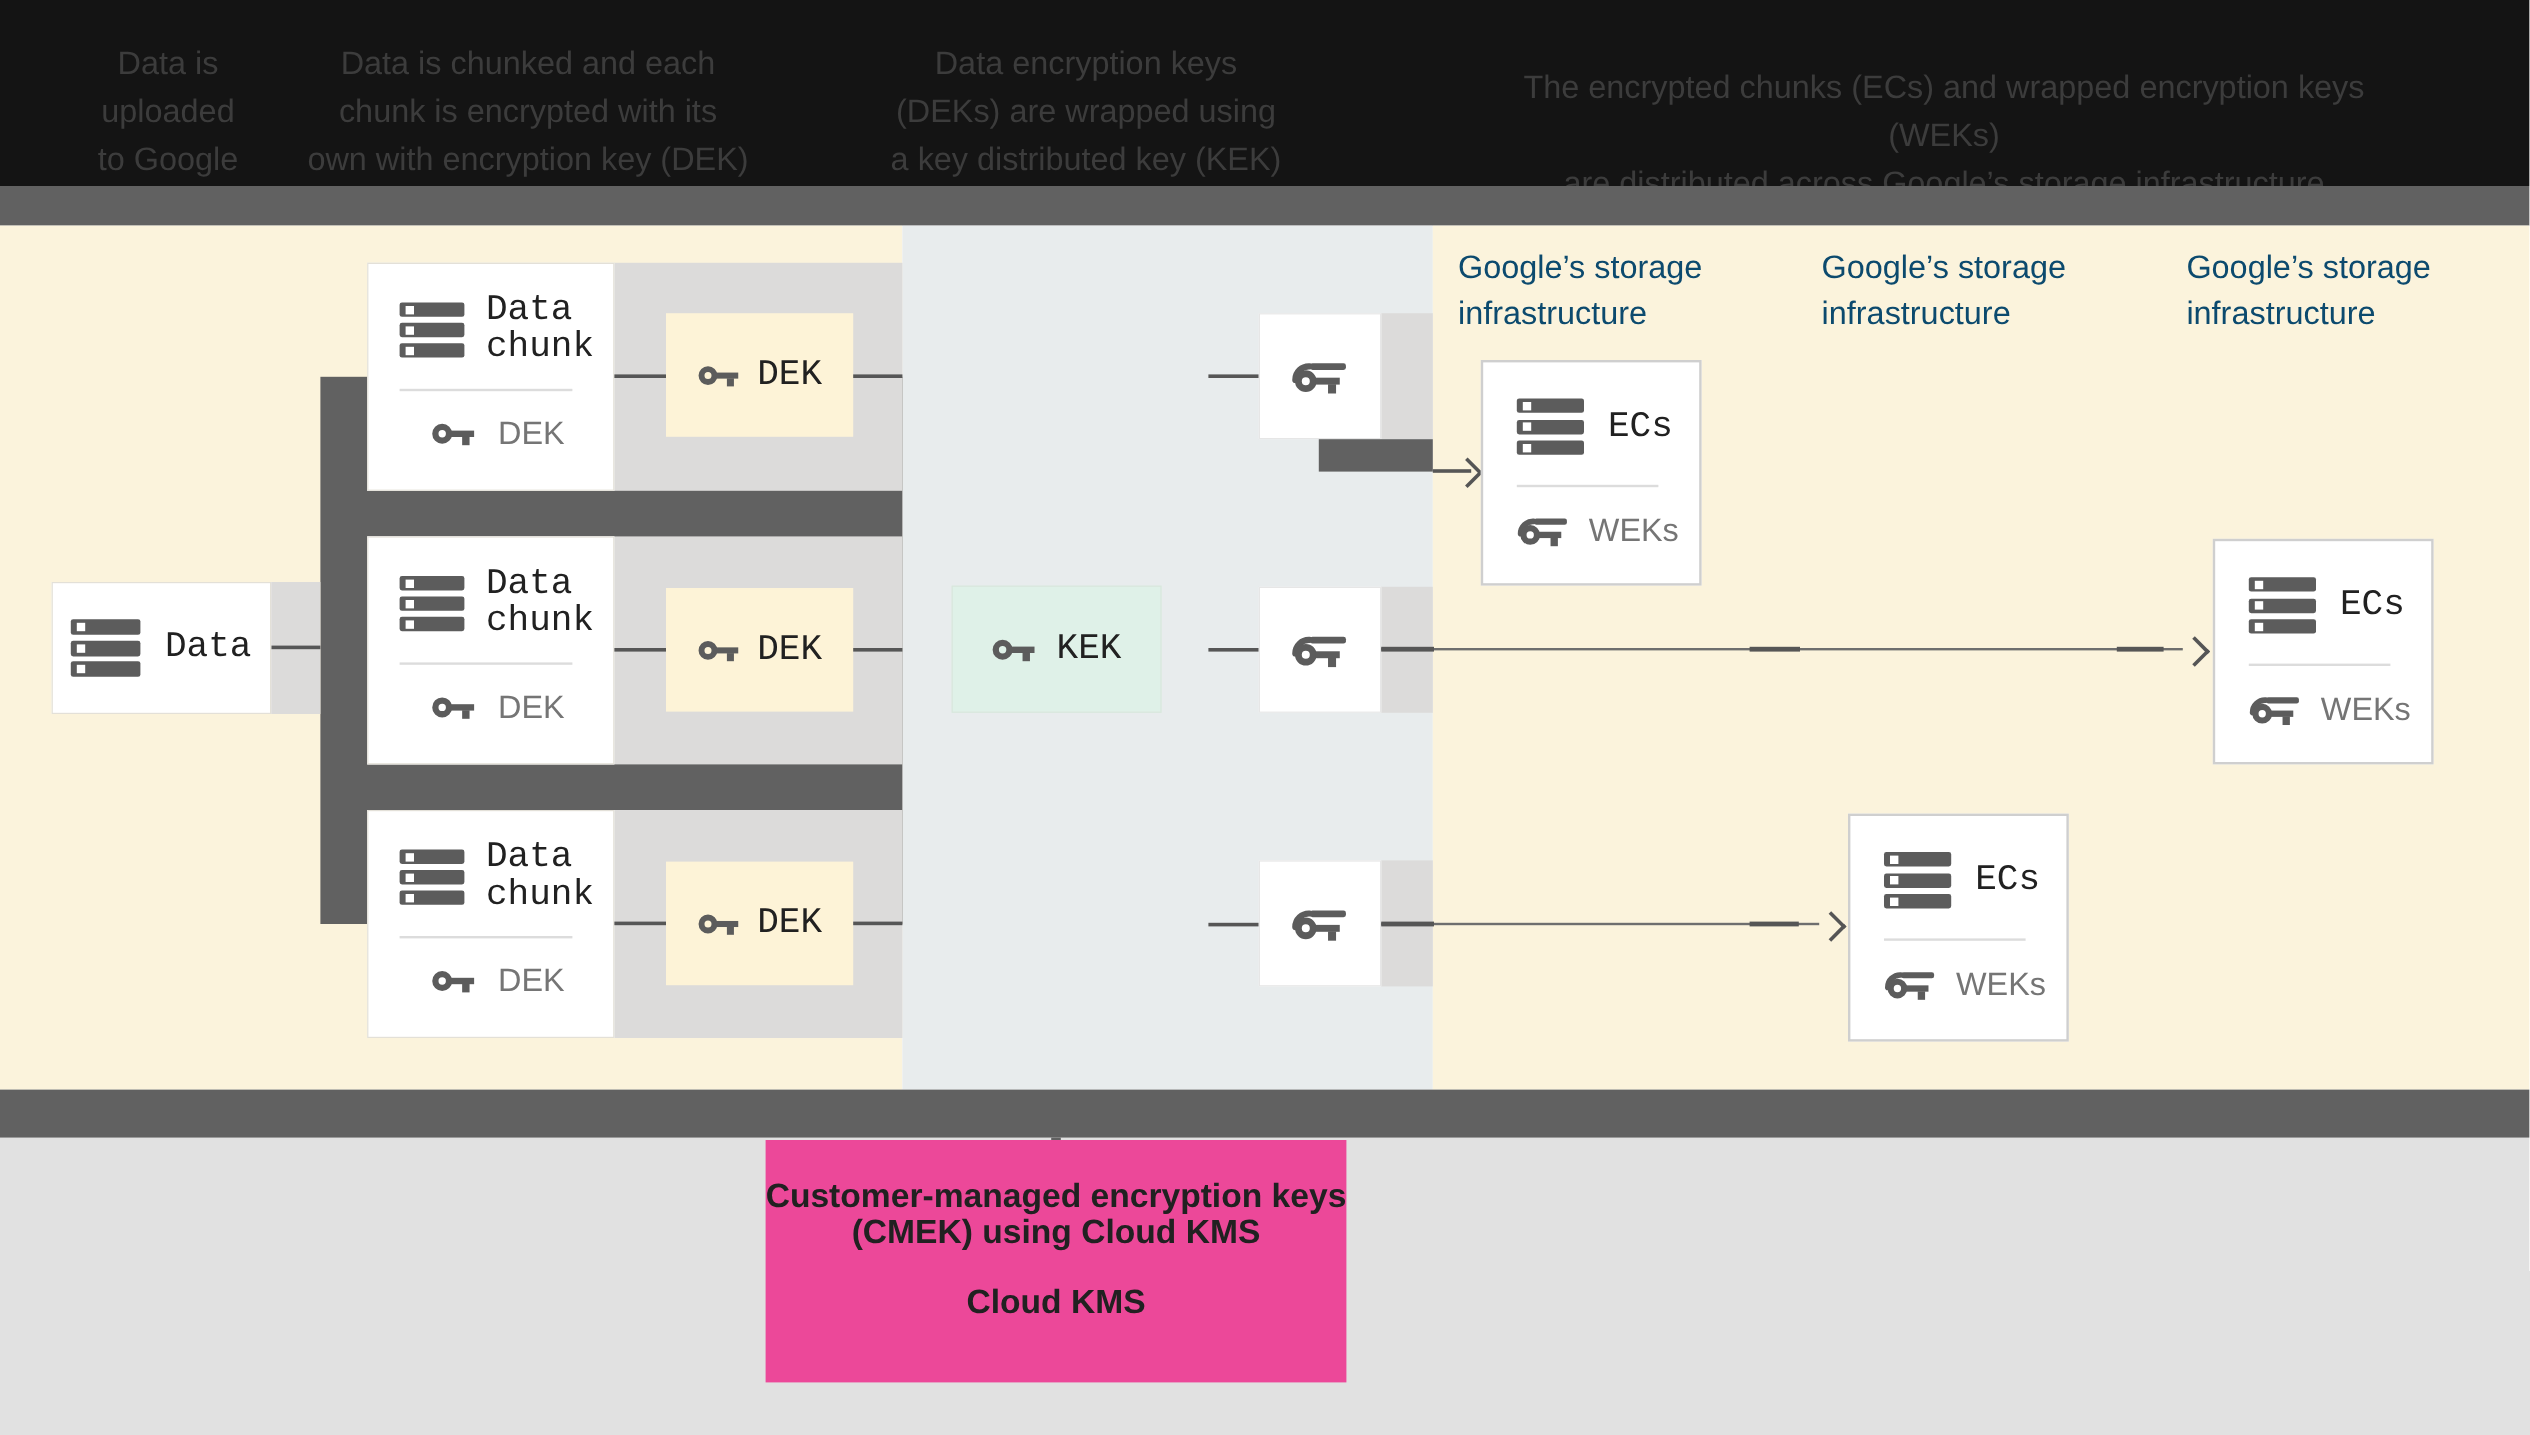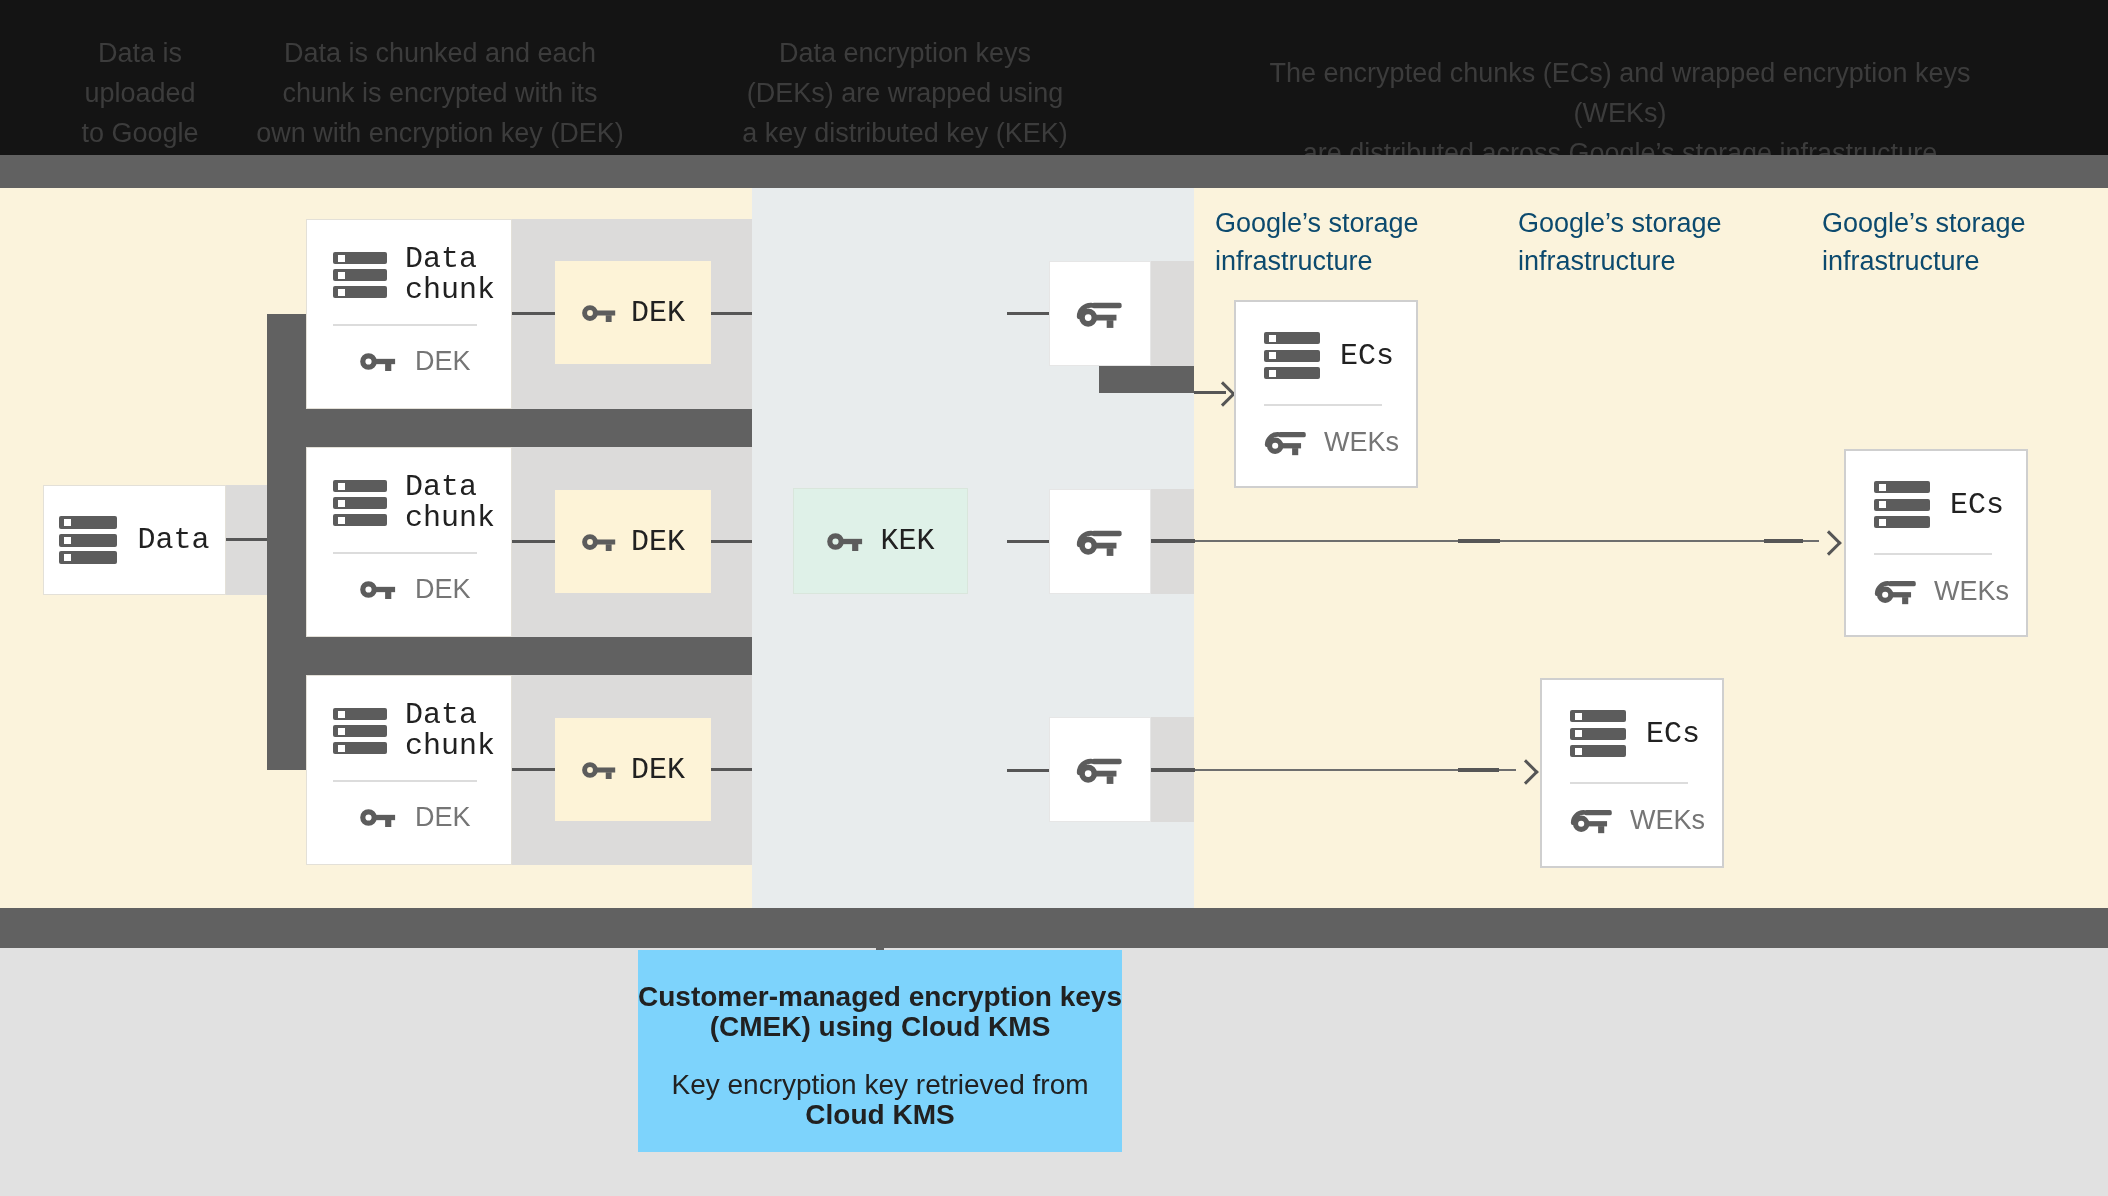--- a/index.html
+++ b/index.html
@@ -40,21 +40,21 @@
 
   
   .storage-icon{display:flex;flex-direction:column;justify-content:space-between;}
   .storage-icon .bar{position:relative;background:#5c5c5c;border-radius:2px;width:100%;}
   .storage-icon .bar::after{content:'';position:absolute;left:5px;top:50%;
     width:7px;height:7px;margin-top:-3.5px;background:#ffffff;}
 
   .storlabel{color:#0c4a6e;font-size:27px;line-height:38px;}
 
   
-  .notebox{background:#7dd3fc;text-align:center;font-size:28px;line-height:30px;color:#212121;}
+  .notebox{background:#ec4899;text-align:center;font-size:28px;line-height:30px;color:#212121;}
   .notebox .b{font-weight:700;}
   svg{display:block;}
 </style>
 </head>
 <body>
 
 <div id="canvas">
 
   <div class="abs hdr" style="left:0;top:0;width:2108px;height:155px;"></div>
   <div class="abs hdr-step" style="left:40px;top:33px;width:200px;">
@@ -339,17 +339,16 @@
   </div>
 
   <div class="abs bg-panel" style="left:0;top:948px;width:2108px;height:248px;"></div>
   <div class="abs band" style="left:0;top:908px;width:2108px;height:40px;"></div>
   <div class="abs band" style="left:876px;top:948px;width:8px;height:7px;"></div>
 
   <div class="abs notebox" style="left:638px;top:950px;width:484px;height:202px;padding-top:32px;box-sizing:border-box;">
     <div class="b">Customer-managed encryption keys</div>
     <div class="b">(CMEK) using Cloud KMS</div>
     <div style="height:28px;"></div>
-    <div>Key encryption key retrieved from</div>
     <div class="b">Cloud KMS</div>
   </div>
 
 </div>
 
 </body></html>

